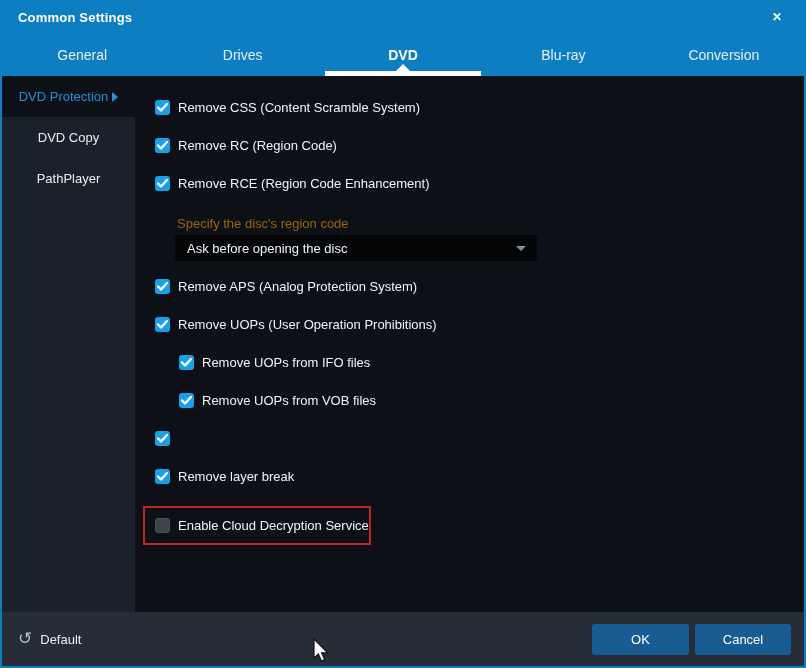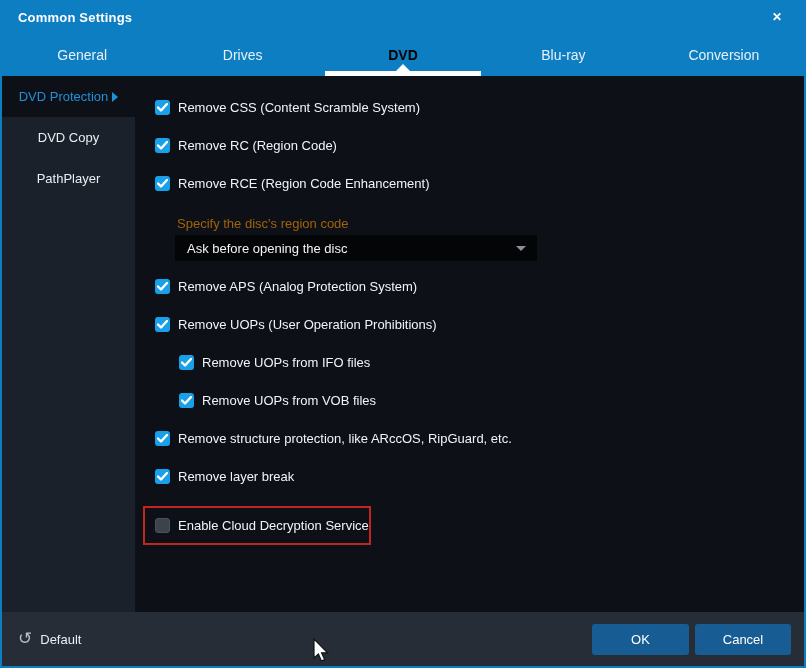--- a/index.html
+++ b/index.html
@@ -17,21 +17,21 @@
   
   .header{ background:#0d7ec2; flex:0 0 76px; display:flex; flex-direction:column; }
   .titlebar{ height:34px; display:flex; align-items:center; padding:0 16px; }
   .title{ color:#ffffff; font-size:13px; font-weight:bold; letter-spacing:.2px; }
   .close-btn{ margin-left:auto; color:#ffffff; font-size:12px; font-weight:bold;
     width:22px; height:22px; display:flex; align-items:center; justify-content:center; cursor:default; }
 
   .tabs{ flex:1; display:flex; }
   .tab{ flex:1; position:relative; display:flex; align-items:center; justify-content:center;
     color:#e8f0f6; font-size:14px; }
-  .tab.active{ font-weight:bold; color:#000000; }
+  .tab.active{ font-weight:bold; color:#ffffff; }
   .tab-underline{ position:absolute; left:2px; right:2px; bottom:0; height:5px; background:#ffffff; }
   .tab-notch{ position:absolute; bottom:5px; left:50%; transform:translateX(-50%);
     width:0; height:0; border-left:7px solid transparent; border-right:7px solid transparent;
     border-bottom:7px solid #ffffff; }
 
   
   .body{ flex:1; display:flex; min-height:0; }
   .sidebar{ flex:0 0 133px; background:#1a212a; display:flex; flex-direction:column; }
   .side-item{ height:41px; display:flex; align-items:center; justify-content:center;
     color:#e9eef3; font-size:13px; gap:4px; }
@@ -191,21 +191,20 @@
         </span>
         <span class="lbl">Remove UOPs from VOB files</span>
       </div>
 
       <div class="row">
         <span class="cb" role="checkbox" aria-checked="true">
           <svg width="11" height="9" viewBox="0 0 11 9">
               <polyline points="1,4.5 4,7.5 10,1" fill="none" stroke="#ffffff" stroke-width="2.4" stroke-linecap="round" stroke-linejoin="round"></polyline>
             </svg>
         </span>
-        <span class="lbl">Remove structure protection, like ARccOS, RipGuard, etc.</span>
       </div>
 
       <div class="row">
         <span class="cb" role="checkbox" aria-checked="true">
           <svg width="11" height="9" viewBox="0 0 11 9">
               <polyline points="1,4.5 4,7.5 10,1" fill="none" stroke="#ffffff" stroke-width="2.4" stroke-linecap="round" stroke-linejoin="round"></polyline>
             </svg>
         </span>
         <span class="lbl">Remove layer break</span>
       </div>

